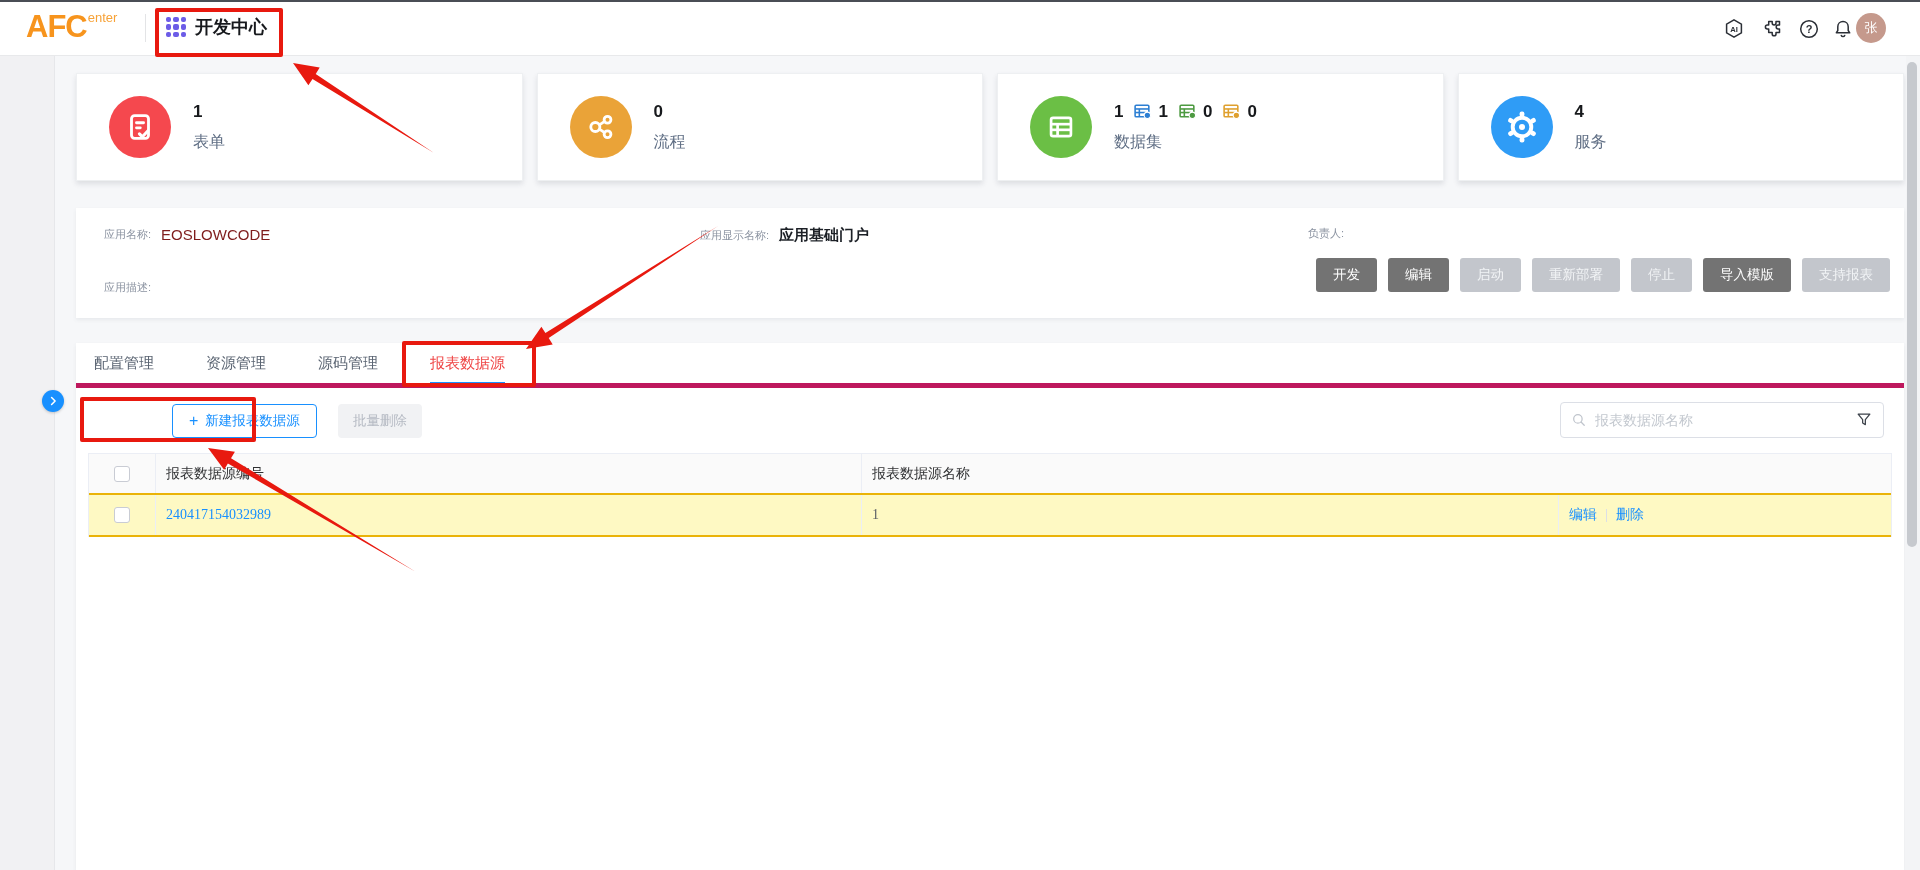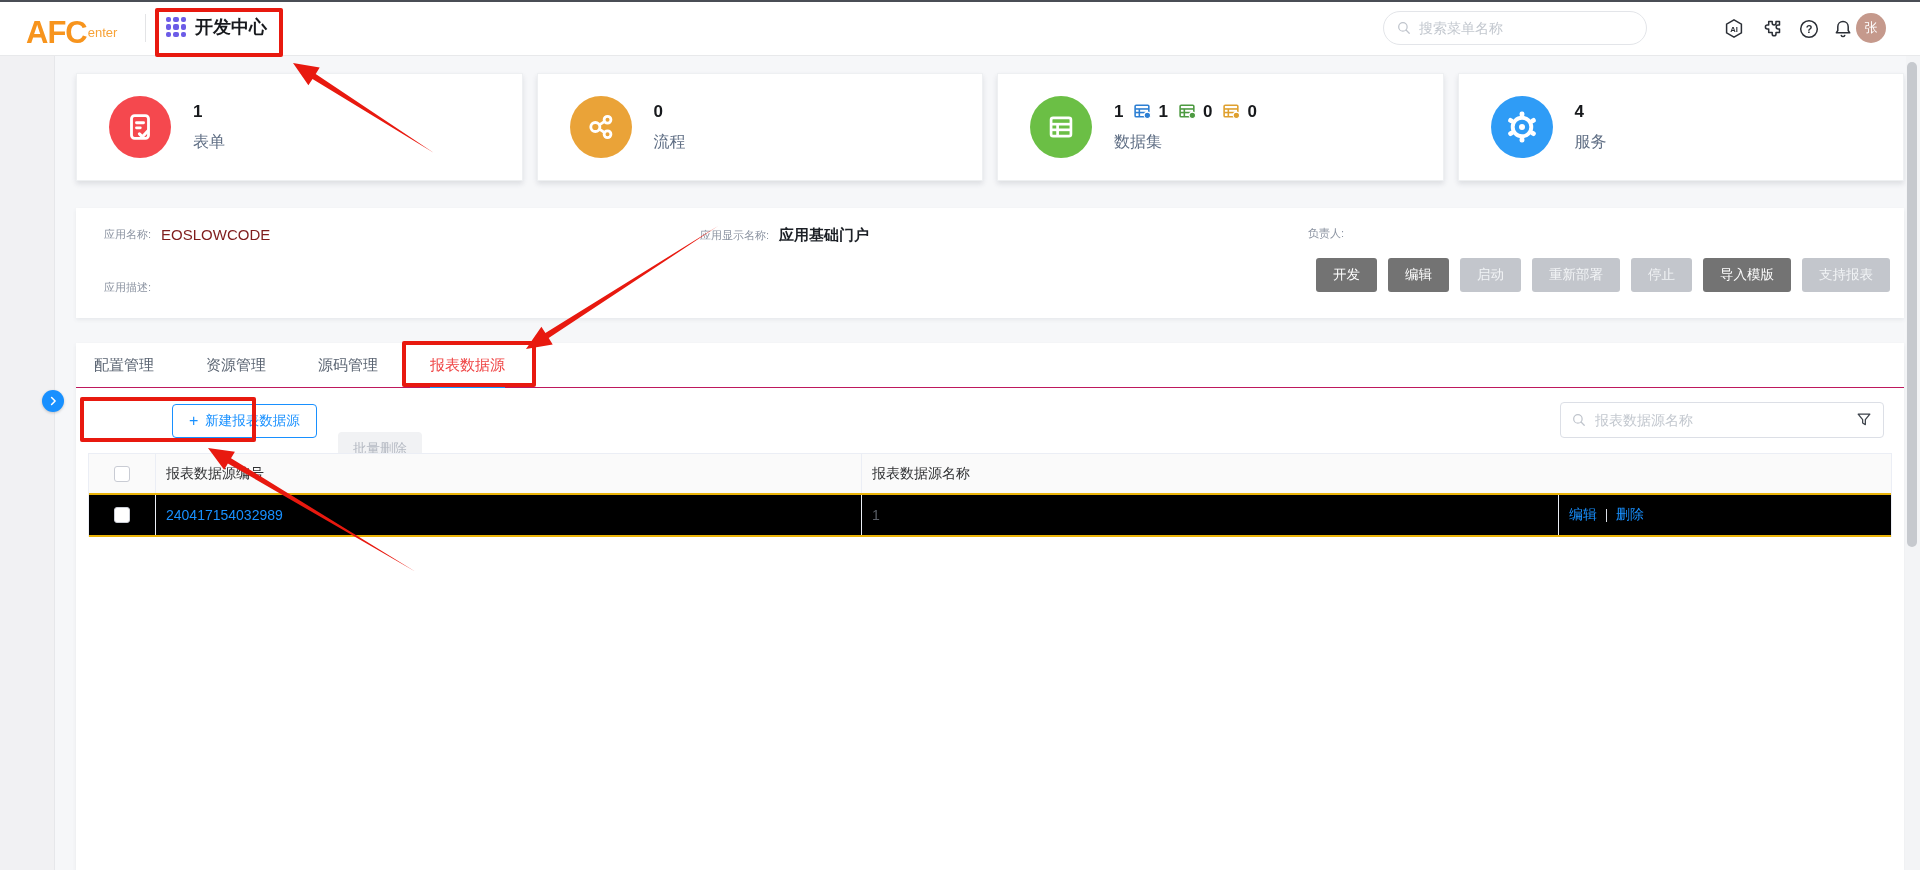--- a/index.html
+++ b/index.html
@@ -4,21 +4,21 @@
 <style>
   * { margin:0; padding:0; box-sizing:border-box; }
   html,body { width:1920px; height:870px; overflow:hidden; }
   body { font-family:"Liberation Sans","DejaVu Sans",sans-serif; background:#f6f7f9; position:relative; color:#303133; }
 
   
   .window-edge { position:absolute; left:0; top:0; width:1920px; height:2px; background:#4a4e55; z-index:30; }
 
   
   .navbar { position:absolute; left:0; top:0; width:1920px; height:56px; background:#fff; border-bottom:1px solid #e8e9eb; z-index:5; }
-  .logo { position:absolute; left:26px; top:16px; display:flex; align-items:center; cursor:pointer; }
+  .logo { position:absolute; left:26px; top:10px; display:flex; align-items:flex-start; cursor:pointer; }
   .logo-main { font-size:31px; font-weight:800; color:#f7941d; letter-spacing:-1px; line-height:34px; }
   .logo-suffix { font-size:13px; font-weight:400; color:#f7a237; margin-left:1px; margin-bottom:2px; }
   .nav-divider { position:absolute; left:145px; top:14px; width:1px; height:28px; background:#e3e4e6; }
   .menu-btn { position:absolute; left:166px; top:15px; display:flex; align-items:center; gap:9px; cursor:pointer; }
   .grid-icon { width:20px; height:20px; display:grid; grid-template-columns:repeat(3,1fr); gap:2px; }
   .grid-icon span { background:#6c5ce7; border-radius:2px; }
   .menu-label { font-size:18px; font-weight:700; color:#17191d; }
   .nav-search { position:absolute; left:1383px; top:11px; width:264px; height:34px; border:1px solid #e3e5e9; border-radius:17px; background:#fff; display:flex; align-items:center; padding:0 12px; gap:7px; }
   .nav-search input { border:none; outline:none; font-size:14px; color:#333; width:200px; background:transparent; }
   .nav-search input::placeholder { color:#c3c8cf; }
@@ -45,37 +45,37 @@
   .info-value { font-size:15px; color:#7f1d1d; }
   .info-value.bold { font-weight:700; color:#1c2026; }
   .fld { position:absolute; display:flex; gap:10px; align-items:center; }
   .btn-row { position:absolute; right:14px; top:50px; display:flex; gap:11px; }
   .btn { height:34px; padding:0 17px; border:none; border-radius:3px; font-size:13.5px; font-family:inherit; display:flex; align-items:center; cursor:pointer; }
   .btn-primary { background:#737373; color:#fff; }
   .btn-gray { background:#c3c6cc; color:#f2f4f6; }
 
   
   .tab-panel { position:absolute; left:76px; top:343px; width:1828px; height:527px; background:#fff; box-shadow:0 2px 4px rgba(70,80,95,.08); }
-  .tab-bar { position:absolute; left:0; top:0; width:100%; height:45px; border-bottom:1px solid #be185d; display:flex; padding-left:18px; gap:52px; }
+  .tab-bar { position:absolute; left:0; top:0; width:100%; height:45px; border-bottom:5px solid #be185d; display:flex; padding-left:18px; gap:52px; }
   .tab { font-size:15px; color:#5a6472; display:flex; align-items:center; cursor:pointer; position:relative; }
   .tab.active { color:#ef4444; }
   .tab.active::after { content:""; position:absolute; left:0; right:0; bottom:-1px; height:2px; background:#1890ff; }
 
   .toolbar-btn-new { position:absolute; left:96px; top:61px; height:34px; padding:0 16px; background:#fff; border:1px solid #1890ff; border-radius:4px; color:#1890ff; font-size:13.5px; font-family:inherit; display:flex; align-items:center; gap:7px; cursor:pointer; }
   .plus { font-size:16px; line-height:1; }
-  .toolbar-btn-batch { position:absolute; left:262px; top:61px; height:34px; padding:0 15px; background:#f1f2f4; border:none; border-radius:4px; color:#b4b9c2; font-size:13.5px; font-family:inherit; display:flex; align-items:center; cursor:not-allowed;margin-top:28px; }
+  .toolbar-btn-batch { position:absolute; left:262px; top:61px; height:34px; padding:0 15px; background:#f1f2f4; border:none; border-radius:4px; color:#b4b9c2; font-size:13.5px; font-family:inherit; display:flex; align-items:center; cursor:not-allowed; }
   .tbl-search { position:absolute; right:20px; top:59px; width:324px; height:36px; border:1px solid #dcdfe6; border-radius:4px; display:flex; align-items:center; padding:0 10px; gap:8px; background:#fff; }
   .tbl-search input { border:none; outline:none; flex:1; font-size:14px; color:#333; background:transparent; }
   .tbl-search input::placeholder { color:#c3c8cf; }
 
   
   .table { position:absolute; left:12px; right:12px; top:110px; border:1px solid #ebeef5; border-bottom:none; }
   .t-row { display:grid; grid-template-columns:67px 706px 697px 1fr; border-bottom:2px solid #eab308; }
   .t-head { background:#fafafa; height:41px; }
-  .t-body { background:#000000; height:42px; }
+  .t-body { background:#fef9c3; height:42px;font-family:Liberation Serif, serif; }
   .t-cell { display:flex; align-items:center; padding-left:10px; font-size:14px; color:#303133; border-right:1px solid #ebeef5; }
   .t-cell:last-child { border-right:none; }
   .t-cell.center { justify-content:center; padding-left:0; }
   .checkbox { width:16px; height:16px; border:1px solid #c9ccd4; border-radius:3px; background:#fff; cursor:pointer; }
   .link { color:#1890ff; cursor:pointer; font-size:14px; text-decoration:none; }
   .action-sep { width:1px; height:13px; background:#dcdfe6; margin:0 9px; }
   .t-body .t-cell { color:#5a5e66; }
 
   
   .scroll-track { position:absolute; right:0; top:56px; width:14px; height:814px; background:#f3f4f6; }
@@ -103,27 +103,20 @@
         <span></span>
         <span></span>
         <span></span>
         <span></span>
         <span></span>
         <span></span>
         <span></span>
         <span></span>
     </span>
     <span class="menu-label">开发中心</span>
-  </div>
-  <div class="nav-search">
-    <svg width="16" height="16" viewBox="0 0 22 22">
-      <circle cx="9.5" cy="9.5" r="5.8" fill="none" stroke="#bfc4cc" stroke-width="1.7"></circle>
-      <line x1="13.8" y1="13.8" x2="18.2" y2="18.2" stroke="#bfc4cc" stroke-width="1.7" stroke-linecap="round"></line>
-    </svg>
-    <input type="text" placeholder="搜索菜单名称" style="">
   </div>
   <svg class="nav-icon" style="left:1722px" viewBox="0 0 24 24">
     <path d="M12 2.8l7.4 4.3v8.8L12 20.2 4.6 15.9V7.1z" fill="none" stroke="#2b2f36" stroke-width="1.5"></path>
     <text x="12" y="14.6" text-anchor="middle" font-size="7.6" font-weight="bold" fill="#2b2f36" font-family="Liberation Sans,sans-serif">AI</text>
   </svg>
   <svg class="nav-icon" style="left:1760px" viewBox="0 0 24 24">
     <path d="M8.7 4.6h3.5v1.4a1.9 1.9 0 0 0 3.8 0V4.6h3.5v3.5h-1.4a1.9 1.9 0 0 0 0 3.8h1.4v3.5h-3.5v1.5a1.9 1.9 0 0 1-3.8 0v-1.5H8.7v-3.5H7.3a1.9 1.9 0 0 1 0-3.8h1.4V4.6z" fill="none" stroke="#2b2f36" stroke-width="1.5" stroke-linejoin="round"></path>
   </svg>
   <svg class="nav-icon" style="left:1797px" viewBox="0 0 24 24">
     <circle cx="12" cy="12" r="8.3" fill="none" stroke="#2b2f36" stroke-width="1.5"></circle>

